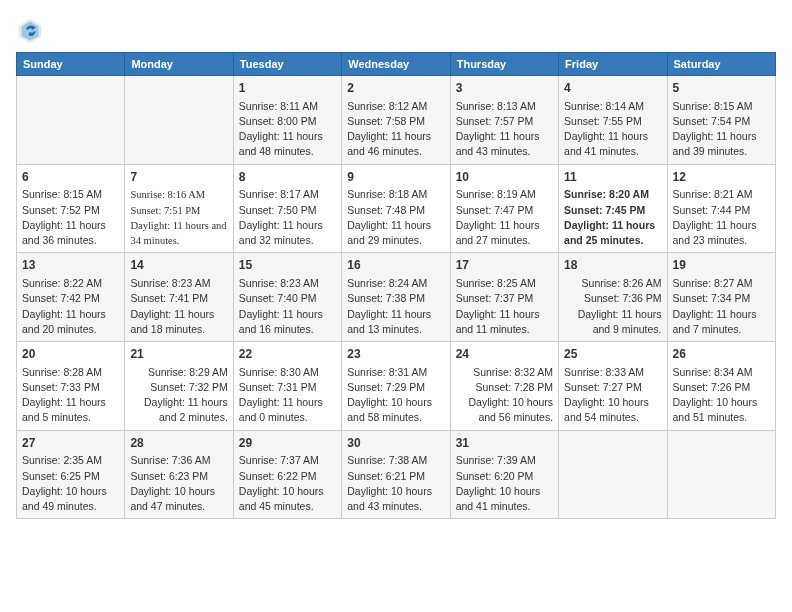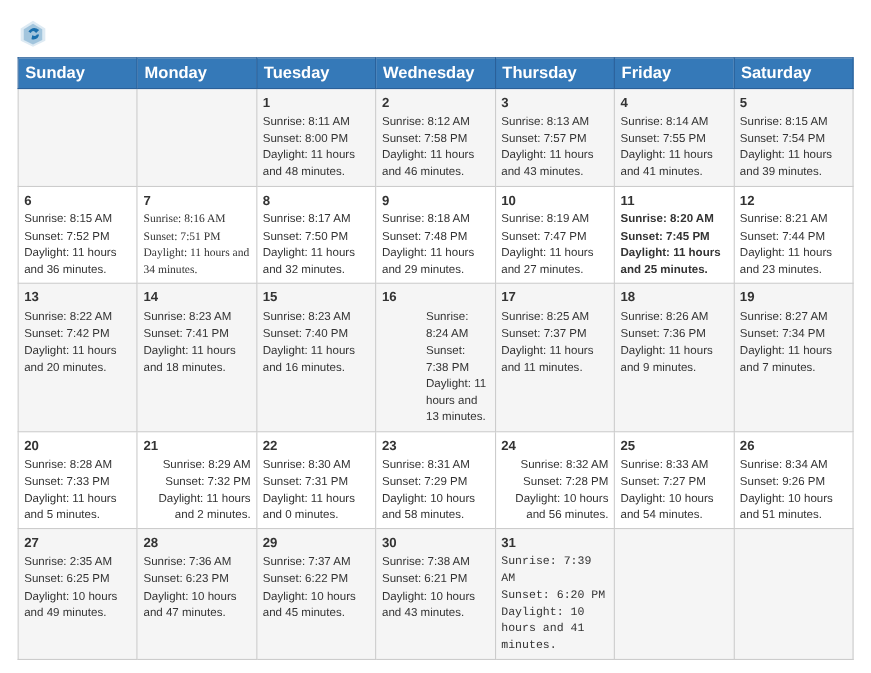--- a/index.html
+++ b/index.html
@@ -46,21 +46,21 @@
     table {
       width: 100%;
       border-collapse: collapse;
       font-size: 11px;
     }
     thead th {
       background-color: #3579b8;
       color: #fff;
       text-align: left;
       padding: 5px 6px;
-      font-size: 15px;
+      font-size: 11px;
       font-weight: bold;
       border: 1px solid #2a6099;
       margin-top: 35px;
     }
     tbody td {
       border: 1px solid #ccc;
       vertical-align: top;
       padding: 4px 5px;
       min-height: 70px;
       width: 14.28%;
@@ -215,33 +215,33 @@
 Daylight: 11 hours and 18 minutes.</div>
         </td>
         <td>
           <span class="day-num">15</span>
           <div class="day-info" style="white-space: pre-line;">Sunrise: 8:23 AM
 Sunset: 7:40 PM
 Daylight: 11 hours and 16 minutes.</div>
         </td>
         <td>
           <span class="day-num">16</span>
-          <div class="day-info" style="white-space: pre-line; margin-left: 40px;">Sunrise: 8:24 AM
+          <div class="day-info" style="white-space: pre-line;">Sunrise: 8:24 AM
 Sunset: 7:38 PM
 Daylight: 11 hours and 13 minutes.</div>
         </td>
         <td>
           <span class="day-num">17</span>
           <div class="day-info" style="white-space: pre-line;">Sunrise: 8:25 AM
 Sunset: 7:37 PM
 Daylight: 11 hours and 11 minutes.</div>
         </td>
         <td>
           <span class="day-num">18</span>
-          <div class="day-info" style="white-space: pre-line;">Sunrise: 8:26 AM
+          <div class="day-info" style="white-space: pre-line; text-align: right;">Sunrise: 8:26 AM
 Sunset: 7:36 PM
 Daylight: 11 hours and 9 minutes.</div>
         </td>
         <td>
           <span class="day-num">19</span>
           <div class="day-info" style="white-space: pre-line;">Sunrise: 8:27 AM
 Sunset: 7:34 PM
 Daylight: 11 hours and 7 minutes.</div>
         </td>
       </tr>
@@ -278,21 +278,21 @@
         </td>
         <td>
           <span class="day-num">25</span>
           <div class="day-info" style="white-space: pre-line;">Sunrise: 8:33 AM
 Sunset: 7:27 PM
 Daylight: 10 hours and 54 minutes.</div>
         </td>
         <td>
           <span class="day-num">26</span>
           <div class="day-info" style="white-space: pre-line;">Sunrise: 8:34 AM
-Sunset: 9:26 PM
+Sunset: 7:26 PM
 Daylight: 10 hours and 51 minutes.</div>
         </td>
       </tr>
       <tr>
         <td>
           <span class="day-num">27</span>
           <div class="day-info" style="white-space: pre-line;">Sunrise: 2:35 AM
 Sunset: 6:25 PM
 Daylight: 10 hours and 49 minutes.</div>
         </td>
@@ -309,21 +309,21 @@
 Daylight: 10 hours and 45 minutes.</div>
         </td>
         <td>
           <span class="day-num">30</span>
           <div class="day-info" style="white-space: pre-line;">Sunrise: 7:38 AM
 Sunset: 6:21 PM
 Daylight: 10 hours and 43 minutes.</div>
         </td>
         <td>
           <span class="day-num">31</span>
-          <div class="day-info" style="white-space: pre-line; font-family: Liberation Mono, monospace;">Sunrise: 7:39 AM
+          <div class="day-info" style="white-space: pre-line;">Sunrise: 7:39 AM
 Sunset: 6:20 PM
 Daylight: 10 hours and 41 minutes.</div>
         </td>
         <td class="empty-cell"></td>
         <td class="empty-cell"></td>
       </tr>
     </tbody>
 </table>
 
 </body></html>

